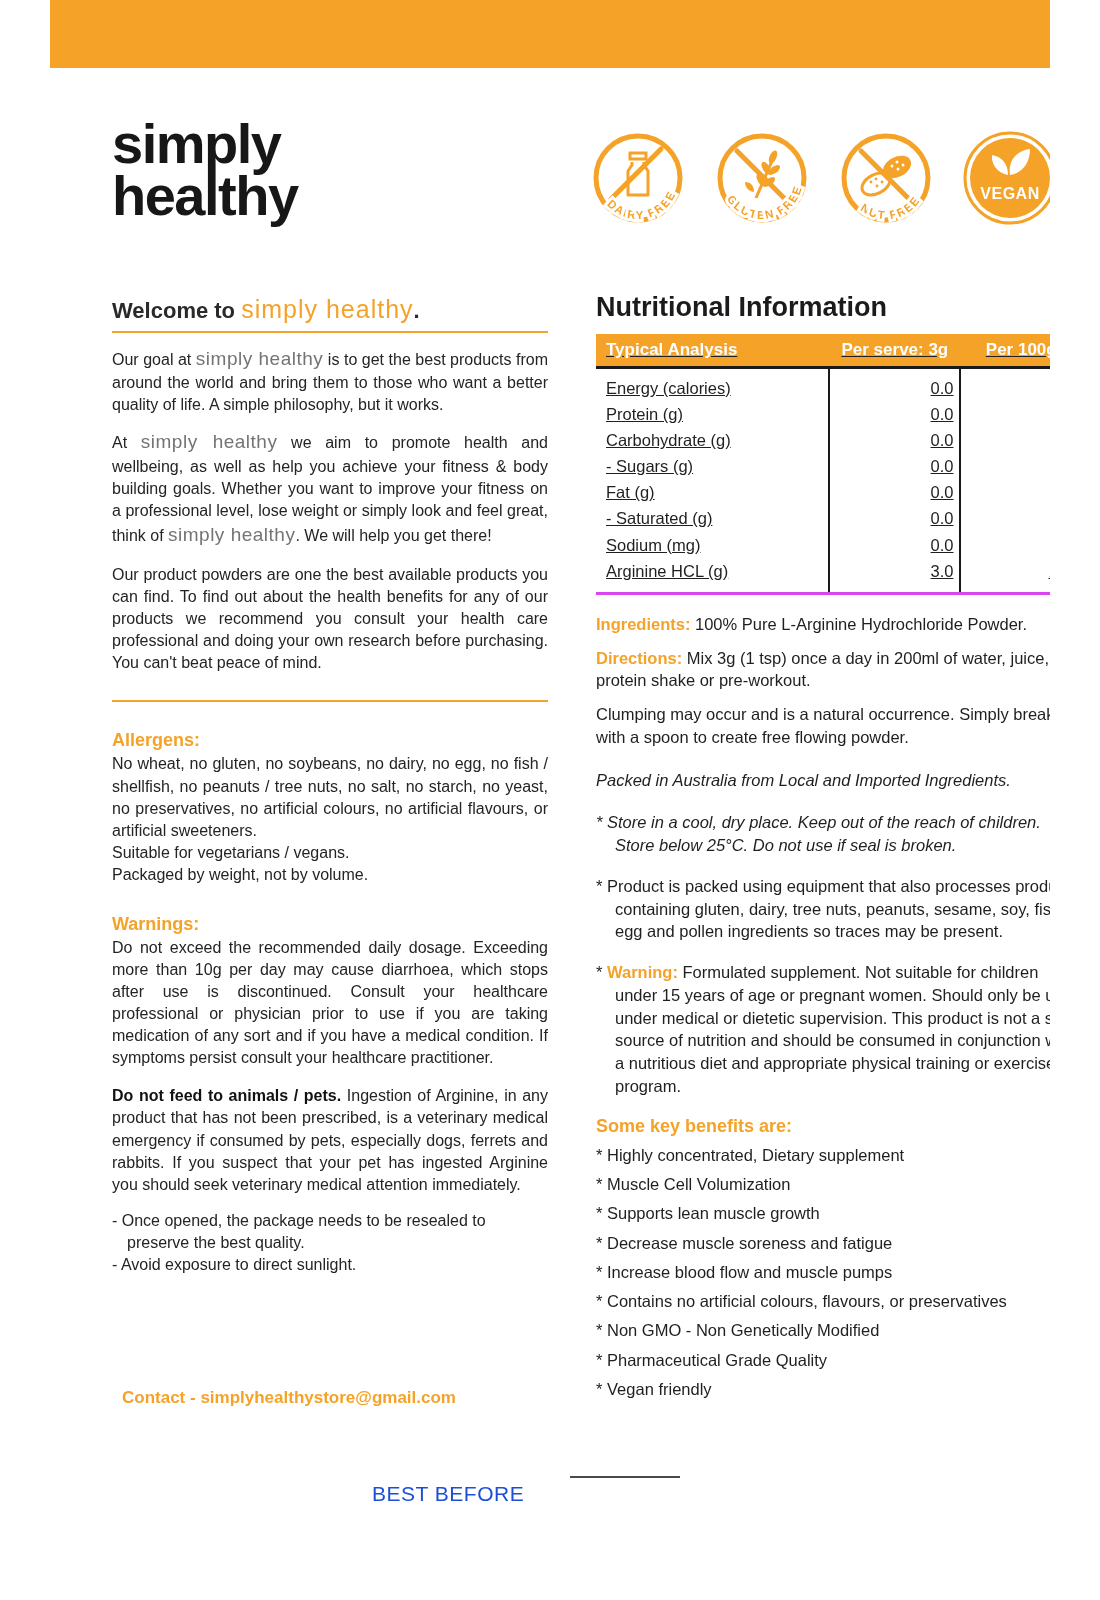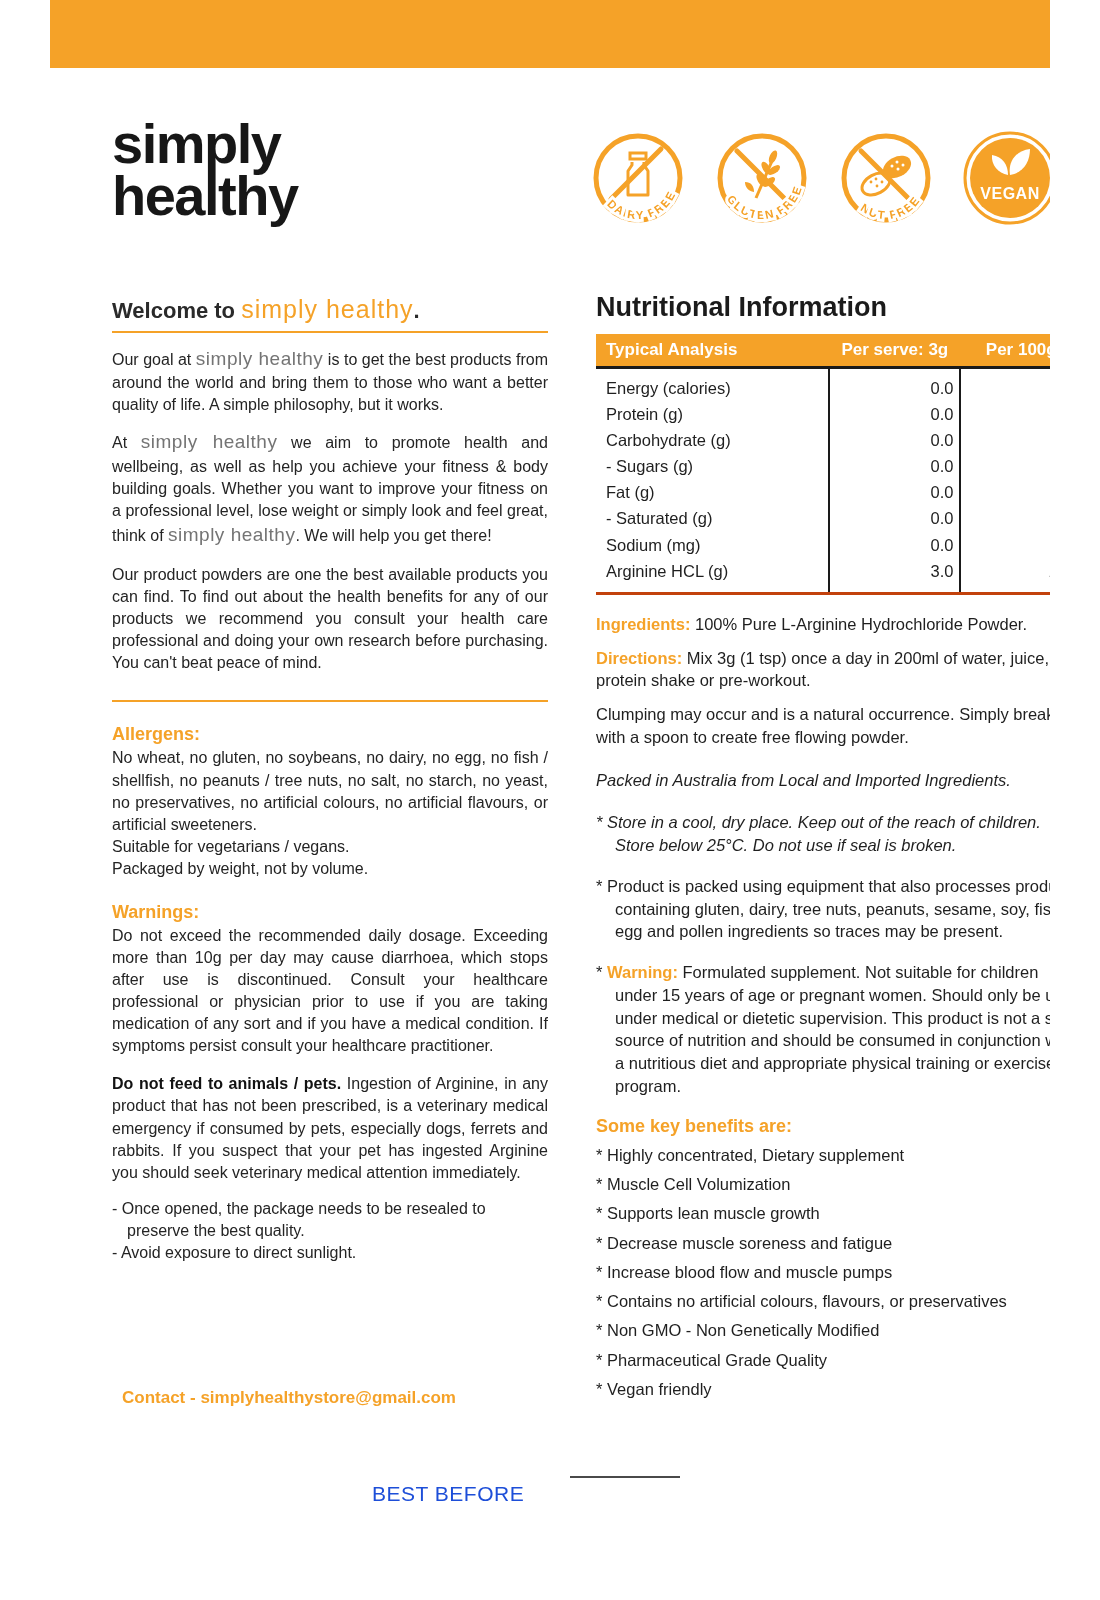--- a/index.html
+++ b/index.html
@@ -23,40 +23,40 @@
   .just { text-align:justify; }
 
   .welcome { font-size:22px; font-weight:700; color:#2a2a2a; padding-bottom:7px;
              border-bottom:2px solid var(--accent); }
   .welcome .brand-orange { color:var(--accent); font-weight:300; font-size:25px; letter-spacing:1px; }
   .brand-gray { color:#747474; font-weight:300; font-size:19px; letter-spacing:0.5px; }
 
   .p { margin-top:13px; }
   .orange-rule { border:none; border-top:2px solid var(--accent); margin-top:26px; }
 
-  .sec-head { color:var(--accent); font-weight:700; font-size:18px; margin-top:22px; margin-bottom:2px; }
+  .sec-head { color:var(--accent); font-weight:700; font-size:18px; margin-top:28px; margin-bottom:2px; }
   .lead-bold { font-weight:700; color:#121212; }
 
   .dash-list { margin-top:14px; }
   .dash-item { padding-left:15px; text-indent:-15px; }
 
   .contact { position:absolute; left:62px; top:1388px; width:460px; color:var(--accent);
              font-weight:700; font-size:17px;margin-left:10px; }
   .best-before { position:absolute; left:322px; top:1482px; font-size:21px; letter-spacing:0.5px;
                  color:#1d4ed8; font-weight:500; }
   .date-line { position:absolute; left:520px; top:1476px; width:110px; border-top:2px solid #4a4a4a; }
 
   
   .nut-title { font-size:27px; font-weight:700; color:#1b1b1b; margin-bottom:11px; }
-  .ntable { width:100%; border-collapse:collapse; font-size:16.5px; }
+  .ntable { width:100%; border-collapse:collapse; font-size:16.5px;text-decoration:underline; }
   .ntable th { background:var(--accent); color:#fff; font-size:17px; font-weight:700; padding:6px 8px; }
   .ntable th:first-child { text-align:left; padding-left:10px; width:48%; }
   .ntable th:nth-child(2) { text-align:center; width:27%; }
   .ntable th:nth-child(3) { text-align:center; width:25%; }
-  .ntable tbody { border-top:3px solid #1a1a1a; border-bottom:3px solid #c2410c; }
+  .ntable tbody { border-top:3px solid #1a1a1a; border-bottom:3px solid #d946ef; }
   .ntable td { padding:1.5px 6px; line-height:1.4; }
   .ntable td:first-child { padding-left:10px; }
   .ntable td + td { border-left:2px solid #1a1a1a; text-align:right; }
   .ntable tbody tr:first-child td { padding-top:8px; }
   .ntable tbody tr:last-child td  { padding-bottom:9px; }
 
   .r-line { margin-top:11px; font-size:16.5px; line-height:1.38; }
   .mt18 { margin-top:18px; } .mt22 { margin-top:20px;font-style:italic; }
   .orange-label { color:var(--accent); font-weight:700; }
   .hang { padding-left:19px; text-indent:-19px; }

